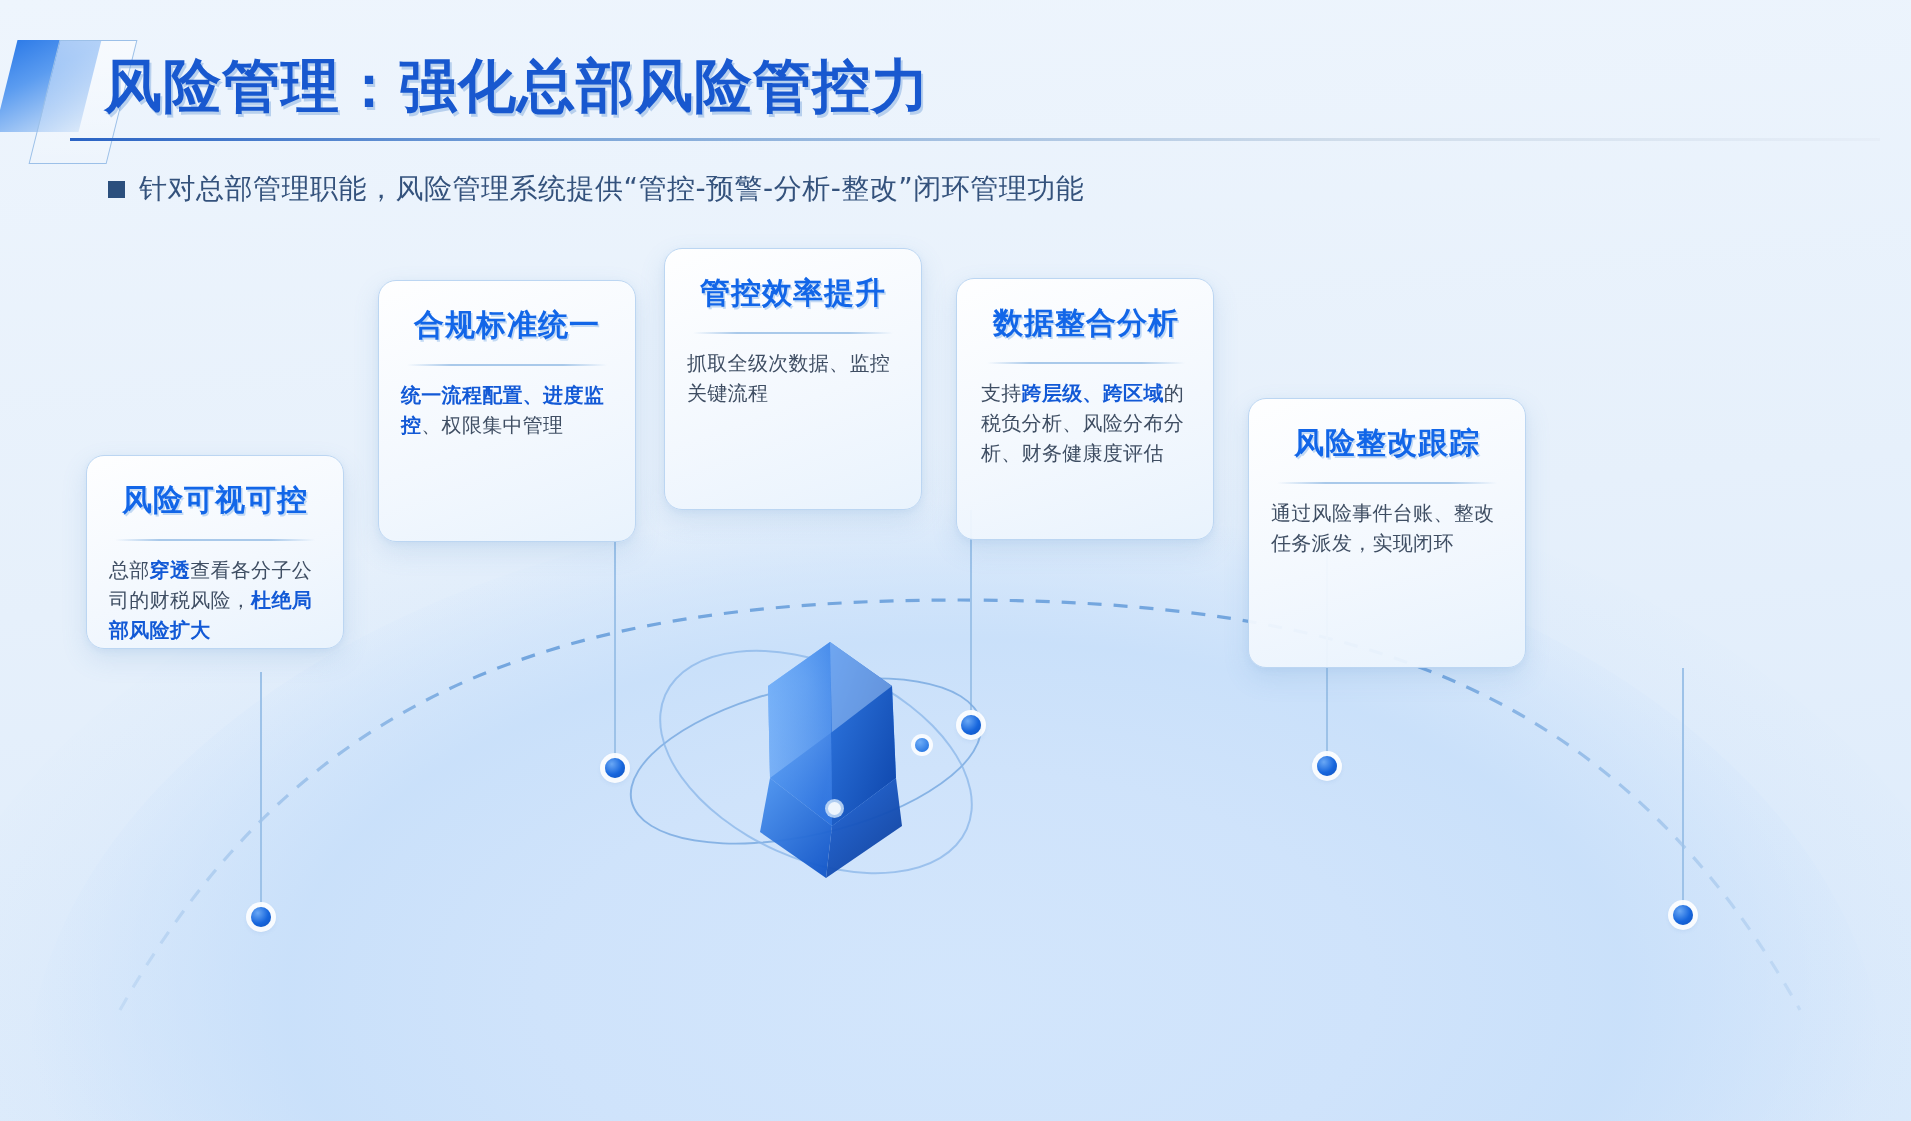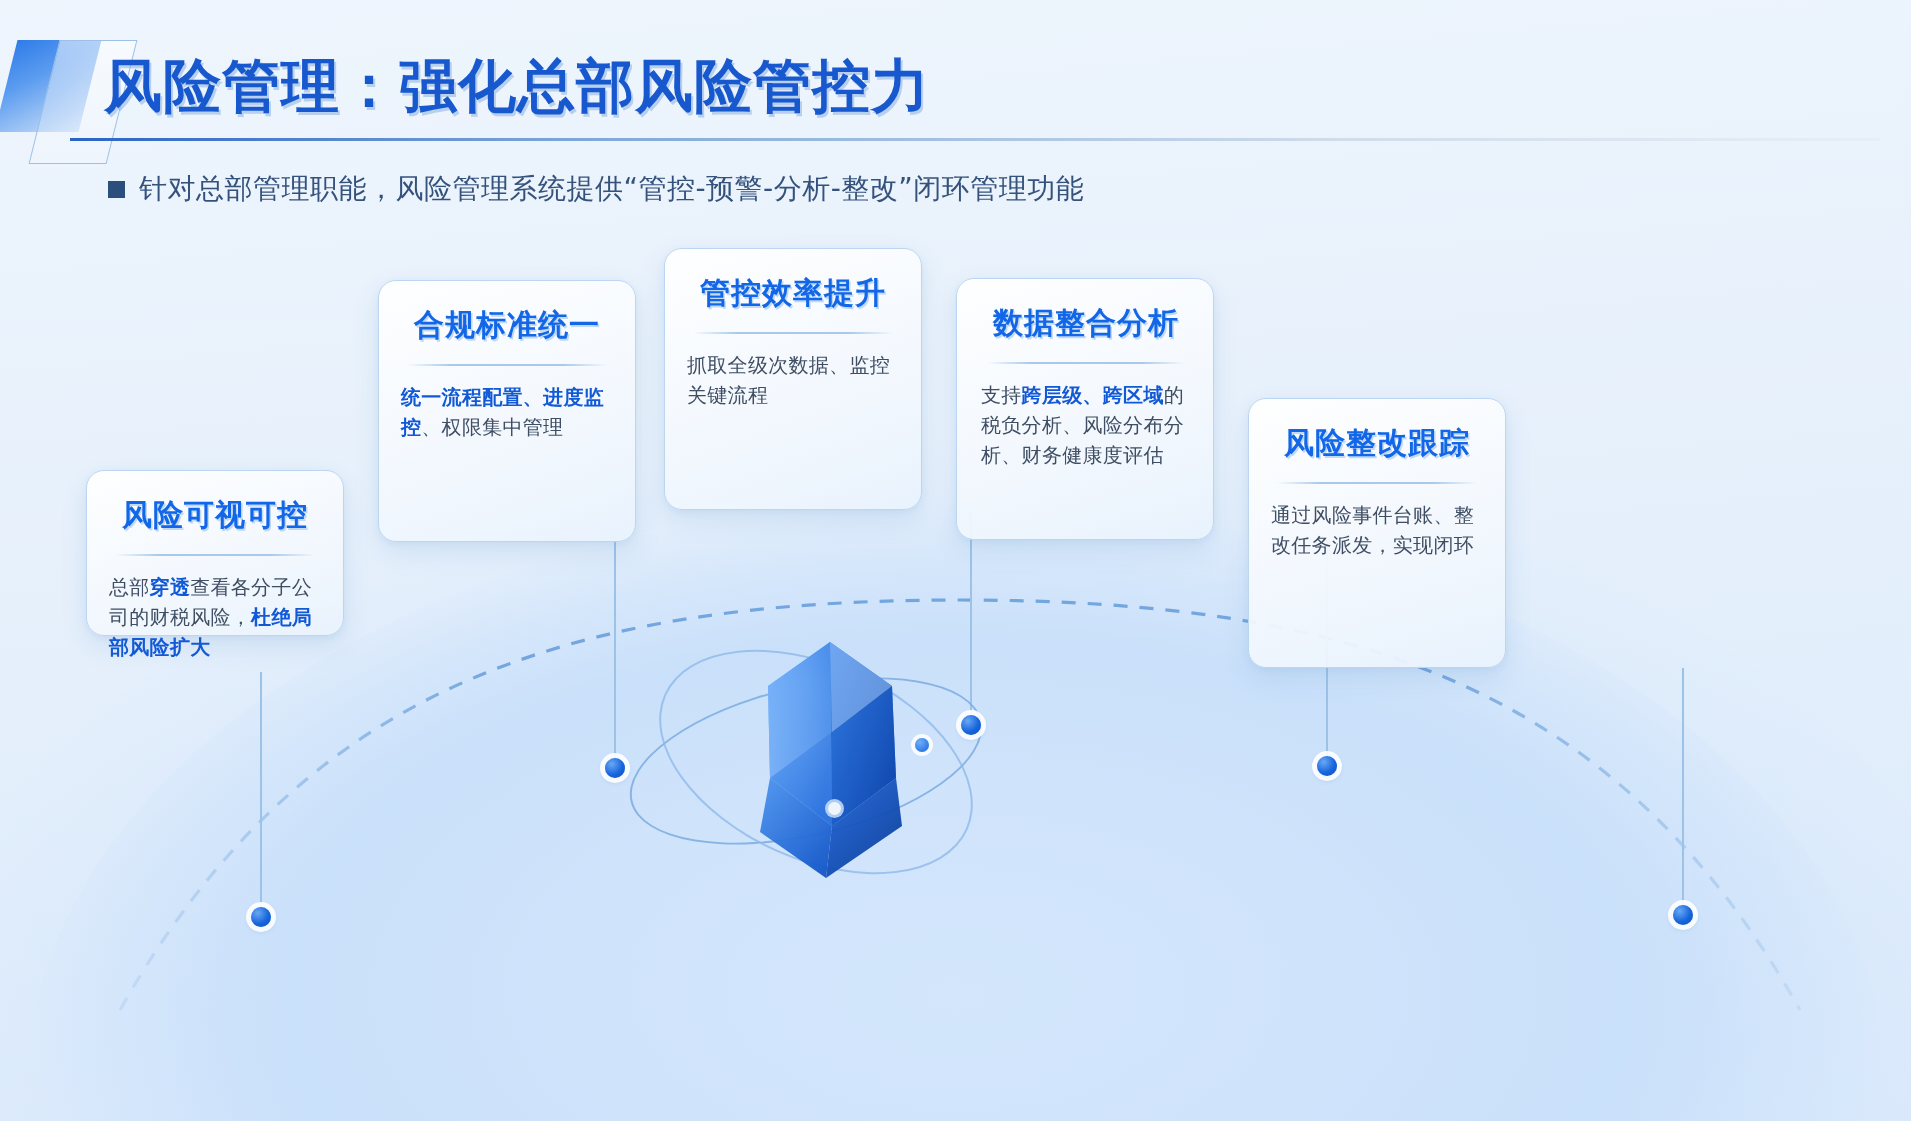--- a/index.html
+++ b/index.html
@@ -76,30 +76,30 @@
     letter-spacing:1px; white-space:nowrap;
     text-shadow:1.5px 2px 0 rgba(150,190,235,.55);
     font-family:"DejaVu Sans","Liberation Sans",sans-serif;
   }
   .card-div{
     height:1.5px; margin:18px 6px 16px 6px;
     background:linear-gradient(90deg,rgba(180,208,238,0) 0%, #a9c9ea 22%, #a9c9ea 78%, rgba(180,208,238,0) 100%);
   }
   .card-body{
     font-size:20px; line-height:1.52; color:#3f4e63; letter-spacing:.3px;
-    font-family:Liberation Sans, sans-serif;
+    font-family:Liberation Mono, monospace;
   }
   .card-body b{ color:#1259d6; font-weight:bold; }
 
   
-  #card1{ left:86px;  top:470px; width:258px; height:166px; }
+  #card1{ left:86px;  top:455px; width:258px; height:194px; }
   #card2{ left:378px; top:280px; width:258px; height:262px;border-radius:18px; }
   #card3{ left:664px; top:248px; width:258px; height:262px; }
   #card4{ left:956px; top:278px; width:258px; height:262px;padding-left:24px; }
-  #card5{ left:1248px;top:398px; width:258px; height:270px; }
+  #card5{ left:1248px;top:398px; width:278px; height:270px; }
 
   
   .node{
     position:absolute; width:20px; height:20px; border-radius:50%;
     background:radial-gradient(circle at 34% 30%, #6aa8f5 0%, #1766dd 55%, #0d4fbb 100%);
     box-shadow:0 0 0 5px rgba(255,255,255,.9), 0 2px 7px rgba(40,100,180,.45);
   }
 
   
   .gem-wrap{ position:absolute; left:620px; top:620px; width:420px; height:300px; }

